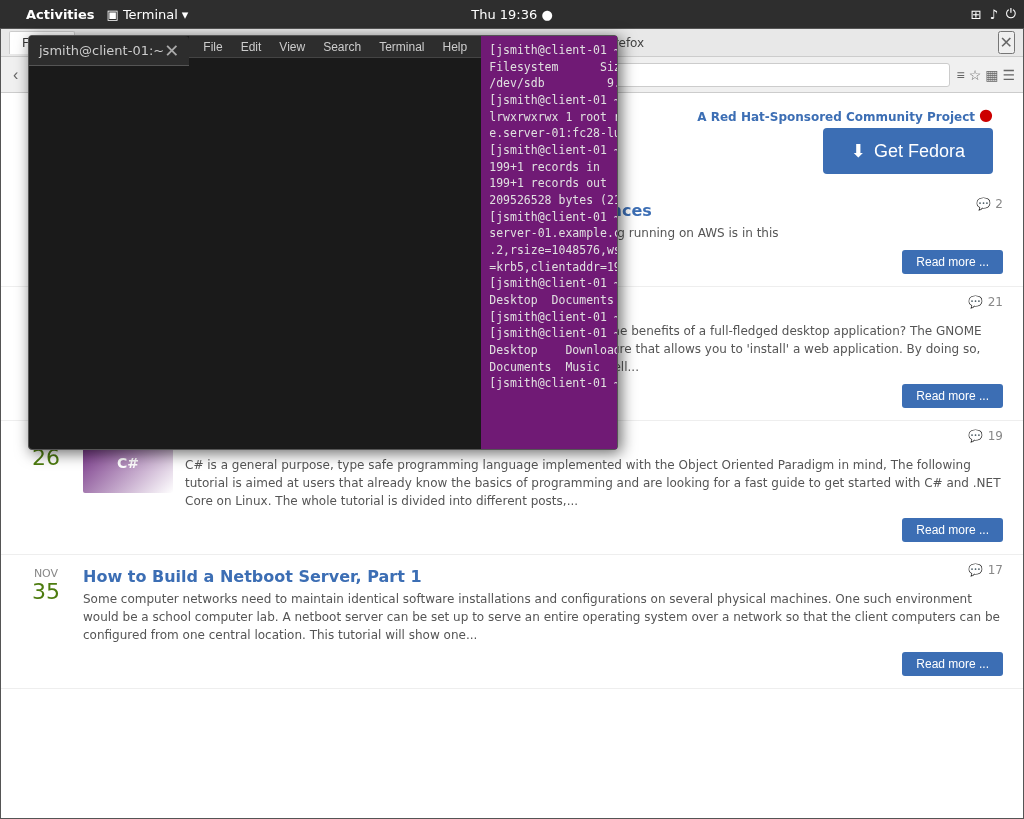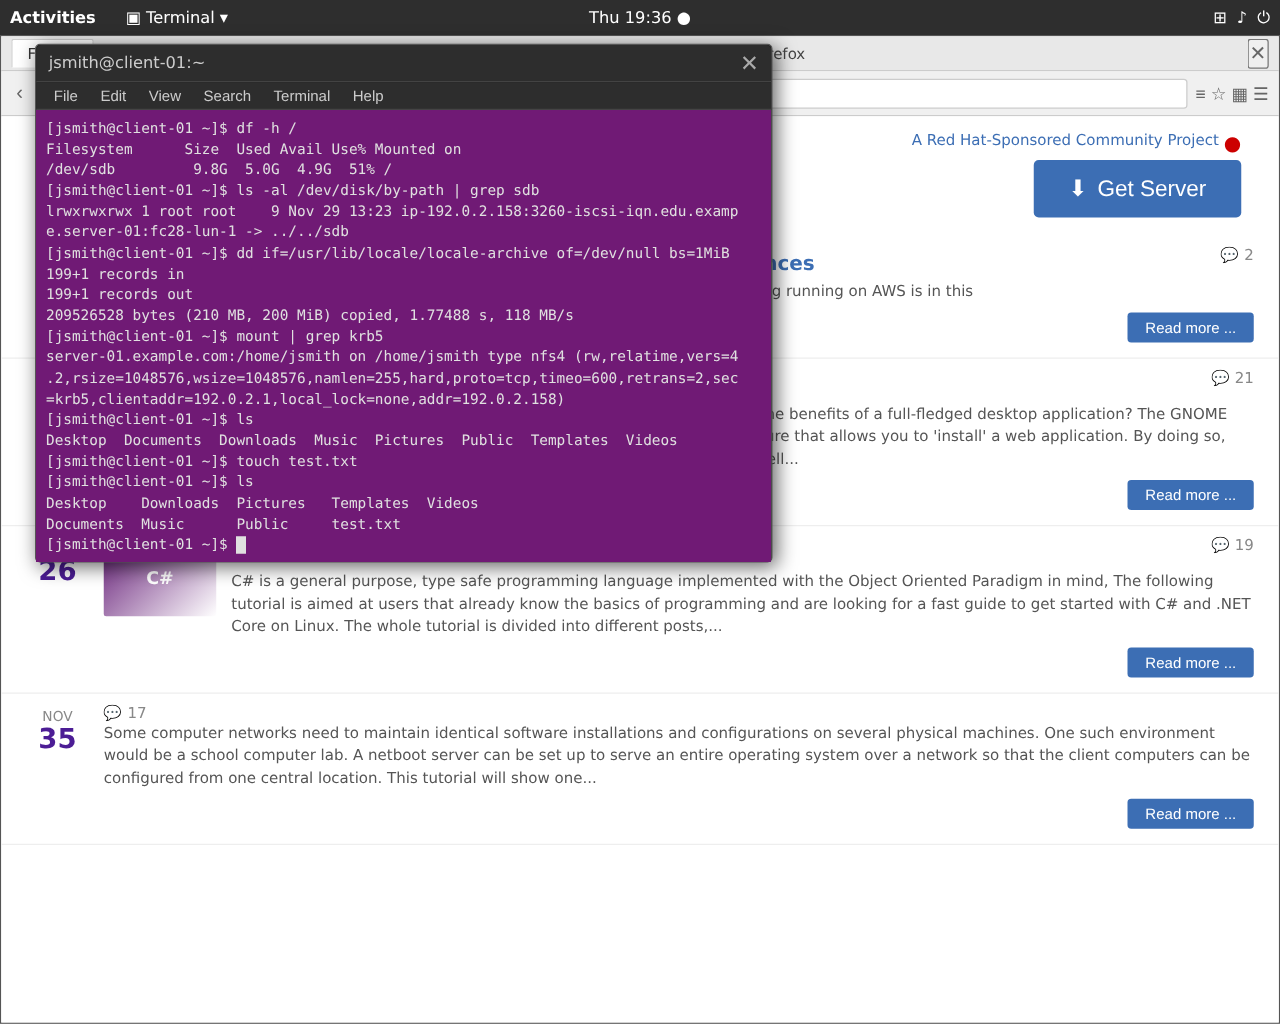--- a/index.html
+++ b/index.html
@@ -9,21 +9,21 @@
     .topbar {
       height: 28px;
       background: #2e2e2e;
       display: flex;
       align-items: center;
       justify-content: space-between;
       color: #fff;
       font-size: 13px;
       padding: 0 8px;
     }
-    .topbar-left { display: flex; align-items: flex-start; gap: 24px; }
+    .topbar-left { display: flex; align-items: flex-start; gap: 12px; margin-left: 18px; }
     .topbar-activities { font-weight: bold; font-size: 13px; }
     .topbar-terminal { display: flex; align-items: center; gap: 4px; }
     .topbar-clock { position: absolute; left: 50%; transform: translateX(-50%); }
     .topbar-right { display: flex; align-items: center; gap: 8px; }
 
     
     .browser {
       position: absolute;
       top: 28px;
       left: 0;
@@ -93,21 +93,21 @@
       border-bottom: 1px solid #eee;
       gap: 12px;
       align-items: flex-start;
     }
     .article-date {
       min-width: 50px;
       text-align: center;
       color: #666;
     }
     .article-date .month { font-size: 11px; text-transform: uppercase; color: #888; }
-    .article-date .day { font-size: 22px; font-weight: bold; color: #4c1d95; line-height: 1.1; }
+    .article-date .day { font-size: 22px; font-weight: normal; color: #4d7c0f; line-height: 1.1; }
     .article-thumb {
       width: 90px;
       height: 60px;
       background: #ccc;
       flex-shrink: 0;
       border-radius: 2px;
       overflow: hidden;
     }
     .thumb-placeholder {
       width: 100%;
@@ -159,21 +159,21 @@
       position: absolute;
       top: 35px;
       left: 28px;
       width: 590px;
       height: 415px;
       background: #1a1a1a;
       border: 1px solid #555;
       border-radius: 4px;
       box-shadow: 3px 3px 15px rgba(0,0,0,0.6);
       display: flex;
-      flex-direction: column;
+      flex-direction: row;
       z-index: 100;
     }
     .terminal-titlebar {
       height: 30px;
       background: #2d2d2d;
       border-bottom: 1px solid #555;
       display: flex;
       align-items: center;
       justify-content: space-between;
       padding: 0 10px;
@@ -256,29 +256,29 @@
       <button class="nav-action-btn">≡</button>
       <button class="nav-action-btn">☆</button>
       <button class="nav-action-btn">▦</button>
       <button class="nav-action-btn">☰</button>
     </div>
   </div>
 
   <div class="fedora-page">
 
     <div style="display:flex; justify-content:flex-end; align-items:center; padding: 12px 30px 4px; gap: 12px;">
-      <a href="#" style="font-size:12px;color:#3c6eb4;text-decoration:none;display:flex;align-items:flex-start;gap:4px;">
+      <a href="#" style="font-size:12px;color:#3c6eb4;text-decoration:none;display:flex;align-items:flex-end;gap:4px;font-weight:bold;">
         <span>A Red Hat-Sponsored Community Project</span>
         <span style="color:#cc0000;font-size:16px;">●</span>
       </a>
     </div>
     <div style="text-align:right; padding: 0 30px 10px;">
       <button class="get-fedora-btn">
         <span>⬇</span>
-        <span>  Get Server</span>
+        <span>  Get Fedora</span>
       </button>
     </div>
 
     <div class="articles-list">
 
       <div class="article-item">
         <div class="article-date">
           <div class="month">NOV</div>
           <div class="day">29</div>
         </div>
@@ -343,20 +343,21 @@
         </div>
       </div>
 
       <div class="article-item">
         <div class="article-date">
           <div class="month">NOV</div>
           <div class="day">35</div>
         </div>
         <div class="article-content">
           <div style="display:flex;justify-content:space-between;align-items:flex-start;">
+            <a href="#" class="article-title">How to Build a Netboot Server, Part 1</a>
             <span class="article-meta">
               <span>💬</span>
               <span>17</span>
             </span>
           </div>
           <p class="article-excerpt">Some computer networks need to maintain identical software installations and configurations on several physical machines. One such environment would be a school computer lab. A netboot server can be set up to serve an entire operating system over a network so that the client computers can be configured from one central location. This tutorial will show one...</p>
           <button class="read-more-btn">Read more ...</button>
           <div class="clearfix"></div>
         </div>
       </div>

